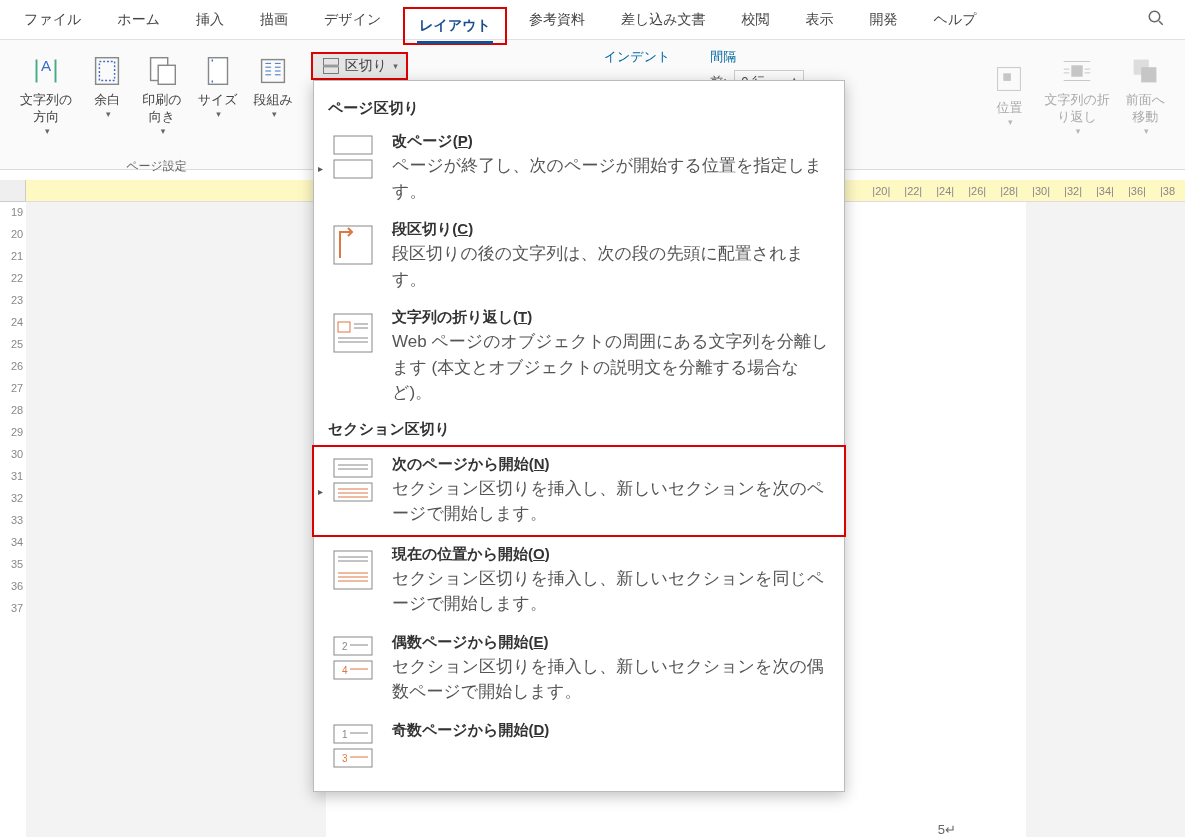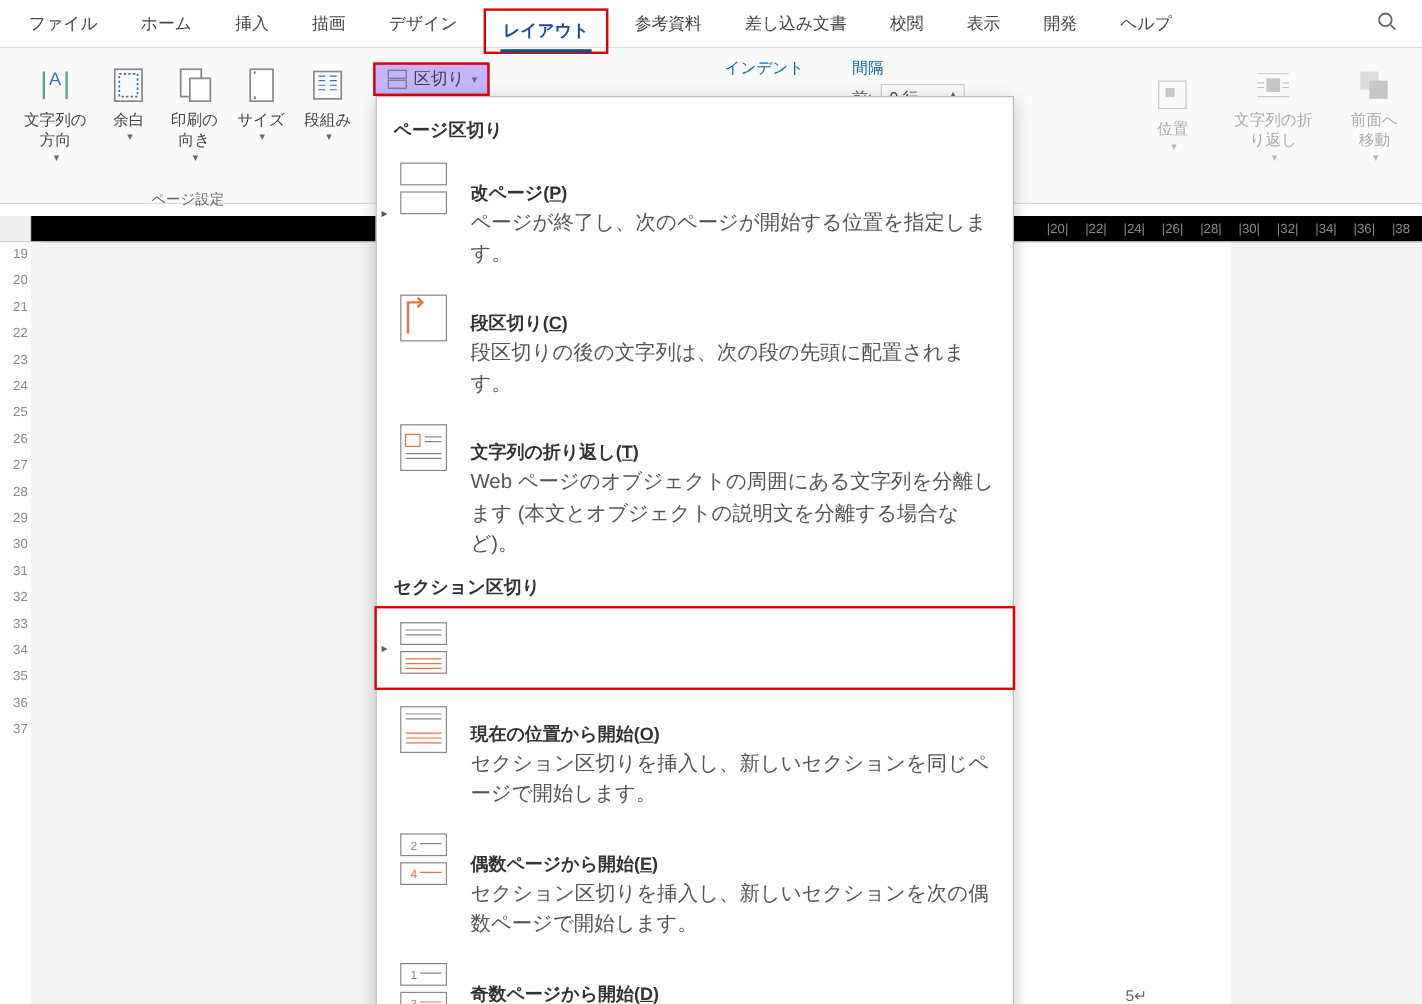--- a/index.html
+++ b/index.html
@@ -1,62 +1,62 @@
 <!DOCTYPE html>
 <html><head>
   <meta charset="utf-8">
   <style>
     * { box-sizing: border-box; margin: 0; padding: 0; }
     body { font-family: Meiryo, "Yu Gothic", sans-serif; font-size: 14px; color: #444; background: #fff; width: 1185px; height: 837px; overflow: hidden; position: relative; }
     
-    .ribbon-tabs { display: flex; align-items: center; height: 40px; background: #fff; padding: 12px 10px; gap: 8px; border-bottom: 1px solid #e0e0e0; }
+    .ribbon-tabs { display: flex; align-items: center; height: 40px; background: #fff; padding: 12px 10px; gap: 8px; border-bottom: 1px solid #e0e0e0; font-family: Liberation Serif, serif; }
     .ribbon-tab { padding: 8px 14px; cursor: pointer; color: #444; position: relative; }
     .ribbon-tab.active { color: #1a4d8f; font-weight: bold; margin-top: 12px; }
     .ribbon-tab.highlighted { border: 2px solid #d00; }
     .ribbon-tab.active::after { content: ""; position: absolute; bottom: -1px; left: 12px; right: 12px; height: 3px; background: #1a4d8f; }
     .ribbon-search { margin-left: auto; padding: 6px 10px; }
     
     .ribbon-content { display: flex; height: 130px; background: #fafafa; padding: 6px 8px; gap: 0; border-bottom: 1px solid #dcdcdc; }
     .ribbon-group { display: flex; flex-direction: column; justify-content: space-between; align-items: center; padding: 2px 6px; position: relative; }
     .ribbon-group-label { font-size: 12px; color: #666; margin-top: 18px; }
     .ribbon-btns { display: flex; align-items: flex-start; gap: 4px; }
     .ribbon-btn-large { display: flex; flex-direction: column; align-items: center; justify-content: center; padding: 4px 6px; cursor: pointer; min-width: 46px; }
     .ribbon-btn-large .ico { width: 38px; height: 38px; display: flex; align-items: center; justify-content: center; }
     .ribbon-btn-large .lbl { font-size: 13px; text-align: center; line-height: 1.3; margin-top: 2px; }
     .dd { font-size: 9px; margin-left: 2px; color: #666; }
     
-    .breaks-btn { display: inline-flex; align-items: center; padding: 2px 8px; border: 2px solid #d00; background: #c4b5fd; cursor: pointer; gap: 4px; font-family: Liberation Serif, serif; }
+    .breaks-btn { display: inline-flex; align-items: center; padding: 2px 8px; border: 2px solid #d00; background: #e5e5e5; cursor: pointer; gap: 4px; font-family: Liberation Serif, serif; }
     .breaks-btn .bicon { width: 20px; height: 20px; }
     
     .indent-spacing { display: flex; gap: 40px; padding-left: 20px; }
     .sp-col { display: flex; flex-direction: column; gap: 4px; }
     .sp-label { font-size: 13px; color: #0369a1; }
     .sp-row { display: flex; align-items: center; gap: 6px; }
     .sp-row .fl { font-size: 13px; color: #555; width: 18px; }
     .sp-input { border: 1px solid #ccc; width: 70px; height: 24px; display: flex; align-items: center; padding: 0 6px; font-size: 13px; position: relative; }
     .sp-spin { display: flex; flex-direction: column; margin-left: auto; }
     .sp-spin span { font-size: 6px; line-height: 1; color: #666; cursor: pointer; }
     
-    .arrange-btns { display: flex; gap: 20px; }
+    .arrange-btns { display: flex; gap: 4px; }
     .arrange-btns .ribbon-btn-large { opacity: 0.45; }
     
     .dropdown-panel { position: absolute; top: 80px; left: 313px; width: 532px; background: #fff; border: 1px solid #bbb; box-shadow: 0 4px 14px rgba(0,0,0,0.25); z-index: 100; padding: 12px 0; }
     .dp-section-header { font-weight: bold; font-size: 15px; color: #333; padding: 6px 14px; }
     .dp-item { display: flex; align-items: flex-start; gap: 14px; padding: 8px 14px; cursor: pointer; position: relative; }
     .dp-item.highlighted { border: 2px solid #d00; margin: 0 -2px; }
     .dp-icon { width: 50px; height: 50px; flex-shrink: 0; display: flex; align-items: center; justify-content: center; }
-    .dp-text { flex: 1; margin-top: 20px; }
+    .dp-text { flex: 1; }
     .dp-title { font-weight: bold; color: #333; font-size: 15px; margin-bottom: 2px; }
     .dp-title .hk { text-decoration: underline; }
     .dp-desc { font-size: 17px; color: #555; line-height: 1.5; }
     .dp-chevron { position: absolute; left: 4px; top: 50%; transform: translateY(-50%); font-size: 10px; color: #555; }
     
     .ruler-area { position: absolute; top: 180px; left: 0; right: 0; bottom: 0; background: #fff; }
     .ruler-corner { position: absolute; top: 0; left: 0; width: 26px; height: 22px; background: #efefef; border-right: 1px solid #ccc; border-bottom: 1px solid #ccc; }
-    .ruler-h { position: absolute; top: 0; left: 26px; right: 0; height: 22px; background: #000000; border-bottom: 1px solid #ddd; display: flex; align-items: center; overflow: hidden; font-size: 11px; color: #888; }
+    .ruler-h { position: absolute; top: 0; left: 26px; right: 0; height: 22px; background: #fef9c3; border-bottom: 1px solid #ddd; display: flex; align-items: center; overflow: hidden; font-size: 11px; color: #888; }
     .ruler-h .nums { position: absolute; right: 10px; display: flex; gap: 14px; }
     .ruler-v { position: absolute; top: 22px; left: 0; width: 35px; bottom: 0; background: #fff; border-right: 1px solid #ddd; overflow: hidden; }
     .ruler-v .nums { display: flex; flex-direction: column; gap: 10px; padding-top: 4px; align-items: center; font-size: 11px; color: #888; }
     .page-area { position: absolute; top: 22px; left: 26px; right: 0; bottom: 0; background: #f3f3f3; overflow: hidden; }
     .page { position: absolute; left: 300px; top: 0; width: 700px; height: 900px; background: #fff; }
     .page-num { position: absolute; right: 70px; top: 620px; font-size: 13px; color: #666; }
     
     .ico svg, .dp-icon svg, .bicon svg { width: 100%; height: 100%; }
   </style>
 </head>
@@ -268,20 +268,24 @@
   <div class="dp-item highlighted">
     <span class="dp-chevron">▸</span>
     <div class="dp-icon">
         <svg viewBox="0 0 50 50">
           <rect x="6" y="4" width="38" height="18" fill="#fff" stroke="#888"></rect>
           <path d="M10 10h30M10 14h30" stroke="#888"></path>
           <rect x="6" y="28" width="38" height="18" fill="#fff" stroke="#888"></rect>
           <path d="M10 34h30M10 38h30M10 42h30" stroke="#d74"></path>
         </svg>
       </div>
+    <div class="dp-text">
+      <div class="dp-title"><span>次のページから開始</span>(<span class="hk">N</span>)</div>
+      <div class="dp-desc">セクション区切りを挿入し、新しいセクションを次のページで開始します。</div>
+    </div>
   </div>
 
   <div class="dp-item">
     <div class="dp-icon">
         <svg viewBox="0 0 50 50">
           <rect x="6" y="6" width="38" height="38" fill="#fff" stroke="#888"></rect>
           <path d="M10 12h30M10 16h30" stroke="#888"></path>
           <path d="M10 28h30M10 32h30M10 36h30" stroke="#d74"></path>
         </svg>
       </div>

